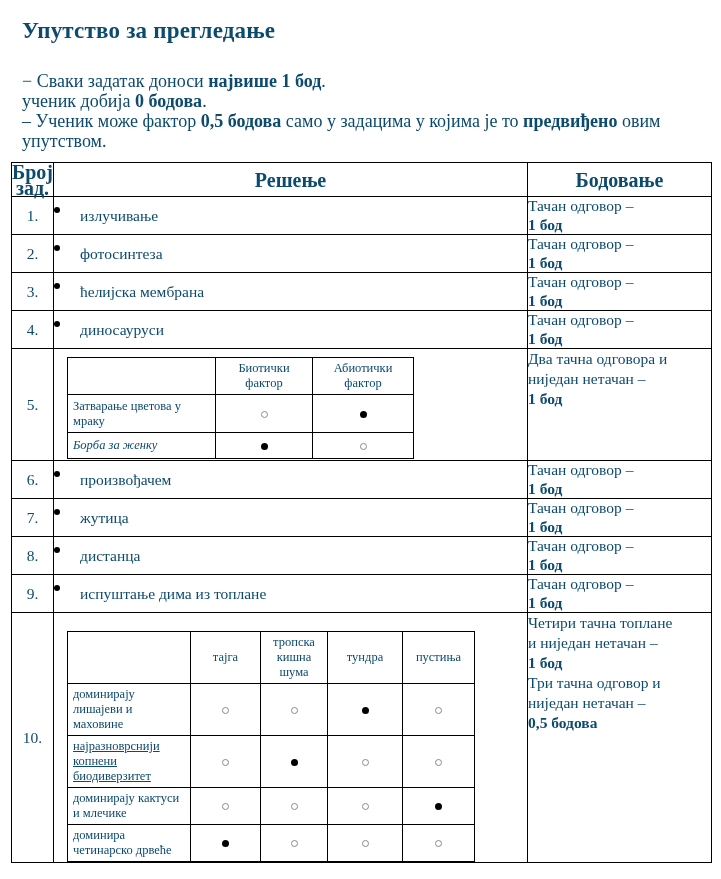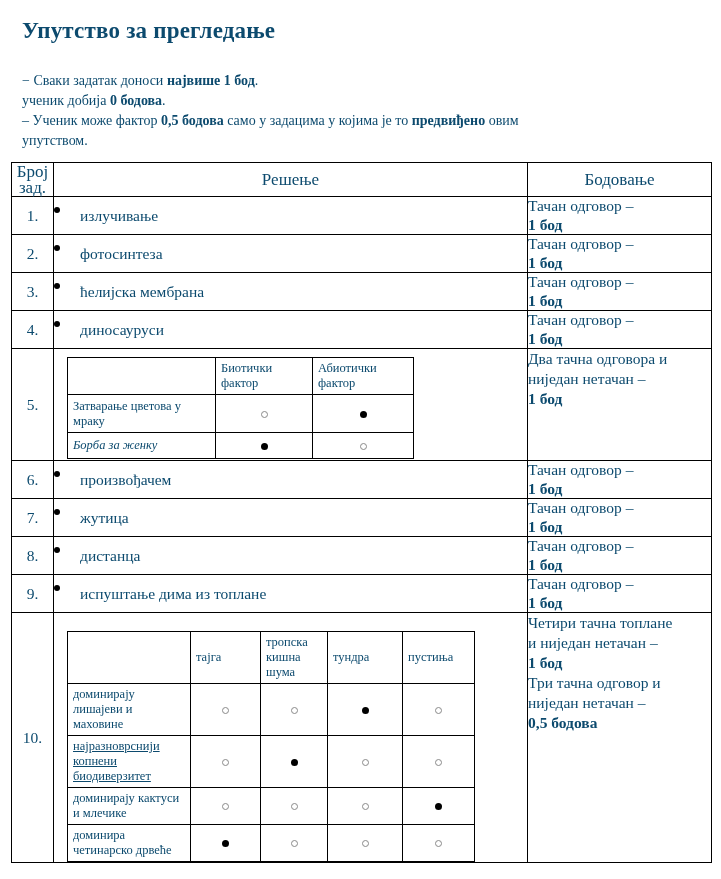--- a/index.html
+++ b/index.html
@@ -13,39 +13,39 @@
     color:#0c4a6e;
   }
   .title {
     margin:18px 0 0 22px;
     font-size:23px;
     font-weight:bold;
     letter-spacing:0.2px;
   }
   .intro {
     margin:27px 22px 0 22px;
-    font-size:14px;
+    font-size:18px;
     line-height:20px;
   }
   .intro .b { font-weight:bold; }
   .b { font-weight:bold; }
 
   table.main {
     margin:11px 0 0 11px;
     width:700px;
     border-collapse:collapse;
     table-layout:fixed;
     font-size:15.5px;
   }
   table.main > tbody > tr > td, table.main > tbody > tr > th {
     border:1px solid #000;
     vertical-align:middle;
     padding:0;
   }
-  th.h { font-weight:normal; text-align:center; font-size:17px; line-height:16px; }
+  th.h { font-weight:bold; text-align:center; font-size:20px; line-height:16px; }
   tr.hdr { height:34px; }
   tr.simple { height:37px; }
   td.c-num { text-align:center; }
   td.c-sol { padding-left:12px; }
   .ans { display:flex; gap:20px; }
   .bullet { display:inline-block; width:6px; height:6px; border-radius:50%; background:#000; flex:0 0 auto; }
   td.c-score { padding:2px 4px 2px 8px; line-height:18.5px; }
   td.top { vertical-align:top !important; padding-top:3px; }
   td.c-score.big { line-height:20px; }
 
@@ -55,21 +55,21 @@
     table-layout:fixed;
     font-size:12.5px;
     line-height:15px;
   }
   table.nested td, table.nested th {
     border:1px solid #000;
     padding:3px 5px;
     vertical-align:middle;
     font-weight:normal;
   }
-  table.nested th { text-align:left; }
+  table.nested th { text-align:center; }
   table.nested td.lbl { text-align:left; }
   table.nested td.cc { text-align:center; }
   .dot { display:inline-block; vertical-align:middle; }
   .c-f { width:7px; height:7px; border-radius:50%; background:#000; }
   .c-e { width:7px; height:7px; border-radius:50%; border:1px solid #8a8a8a; }
 
   .nest5 { margin:8px 0 0 13px; width:346px; }
   .nest5 tr.nh { height:36px; }
   .nest5 tr.r1 { height:38px; }
   .nest5 tr.r2 { height:26px;font-style:italic; }

